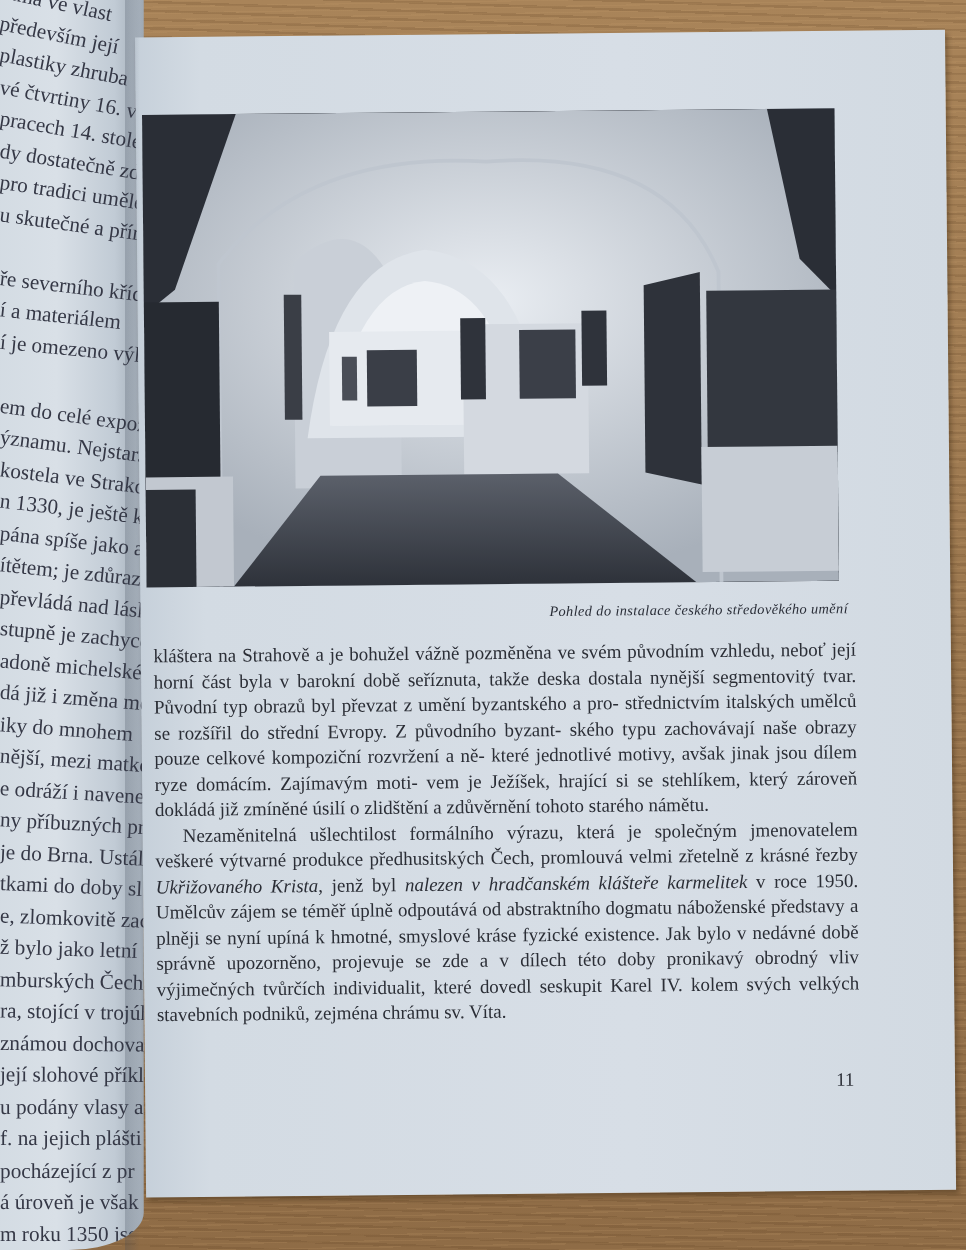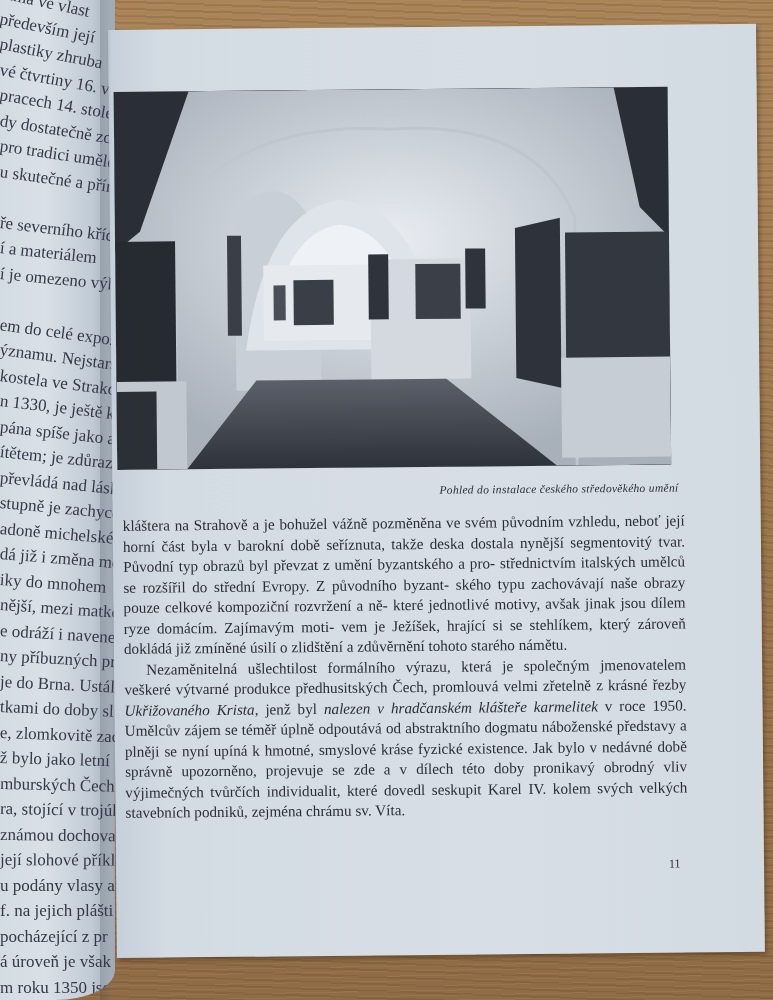--- a/index.html
+++ b/index.html
@@ -31,21 +31,21 @@
   }
   .body-text {
     position:absolute; left:10px; top:486px; width:562px;
     font-size:15.2px; line-height:20.5px; color:#2b2e36;
     text-align:justify;
   }
   .body-text p { margin:0; }
   .body-text .indent { text-indent:22px; }
   .body-text em { font-style:italic; }
   .page-number {
-    position:absolute; left:553px; top:832px; font-size:12px; color:#2b2e36;
+    position:absolute; left:553px; top:832px; font-size:15px; color:#2b2e36;
   }
   
   .left-page {
     position:absolute; left:-40px; top:-20px; width:155px; height:1020px;
     background: linear-gradient(90deg, #cfd8e0 0%, #d9e0e7 55%, #c1cbd5 85%, #9fa9b4 100%);
     border-bottom-right-radius: 60px 30px;
     overflow:hidden;
   }
   .left-lines {
     position:absolute; left:40px; top:0; width:115px;

